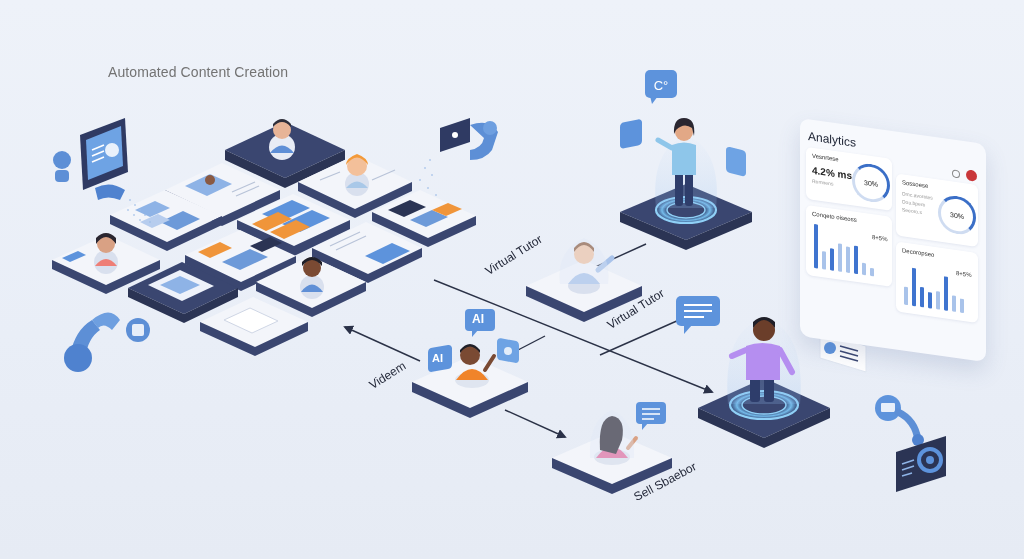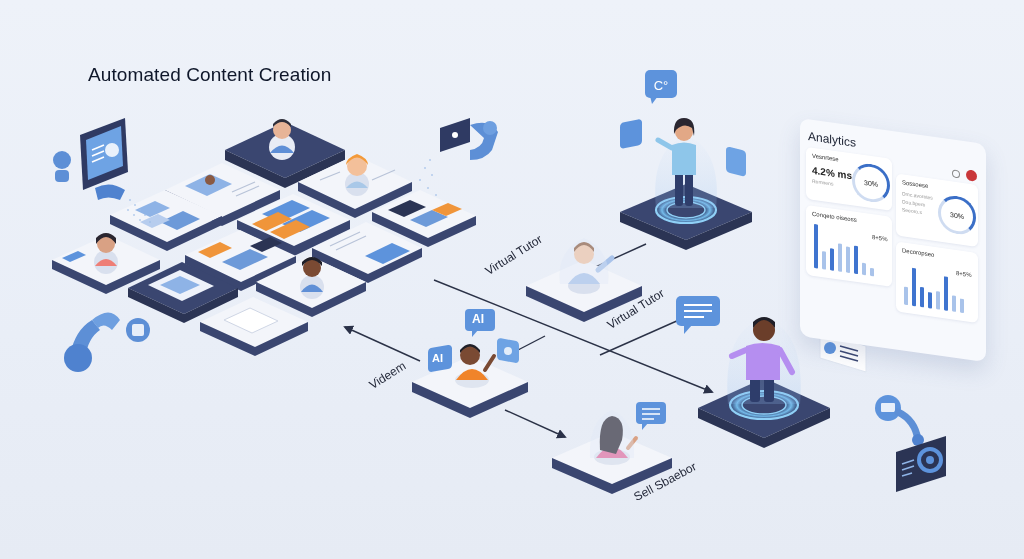--- a/index.html
+++ b/index.html
@@ -5,22 +5,22 @@
   * { box-sizing: border-box; margin: 0; padding: 0; }
   html, body { width: 1024px; height: 559px; overflow: hidden; }
   body {
     background: linear-gradient(180deg, #eef2f9 0%, #e9eef7 60%, #e6ebf4 100%);
     font-family: "Liberation Sans", sans-serif;
     position: relative;
     color: #1b2033;
   }
   .abs { position: absolute; }
   .title {
-    left: 88px; top: 64px;
-    font-size: 19px; font-weight: 400; color: #0f172a;
+    left: 108px; top: 64px;
+    font-size: 14px; font-weight: 400; color: #737373;
     letter-spacing: 0.1px;
   }
   svg.scene { position: absolute; left: 0; top: 0; width: 1024px; height: 559px; }
   .label {
     position: absolute;
     font-size: 12px; color: #1f2435;
     transform-origin: left bottom;
     white-space: nowrap;
   }
   

